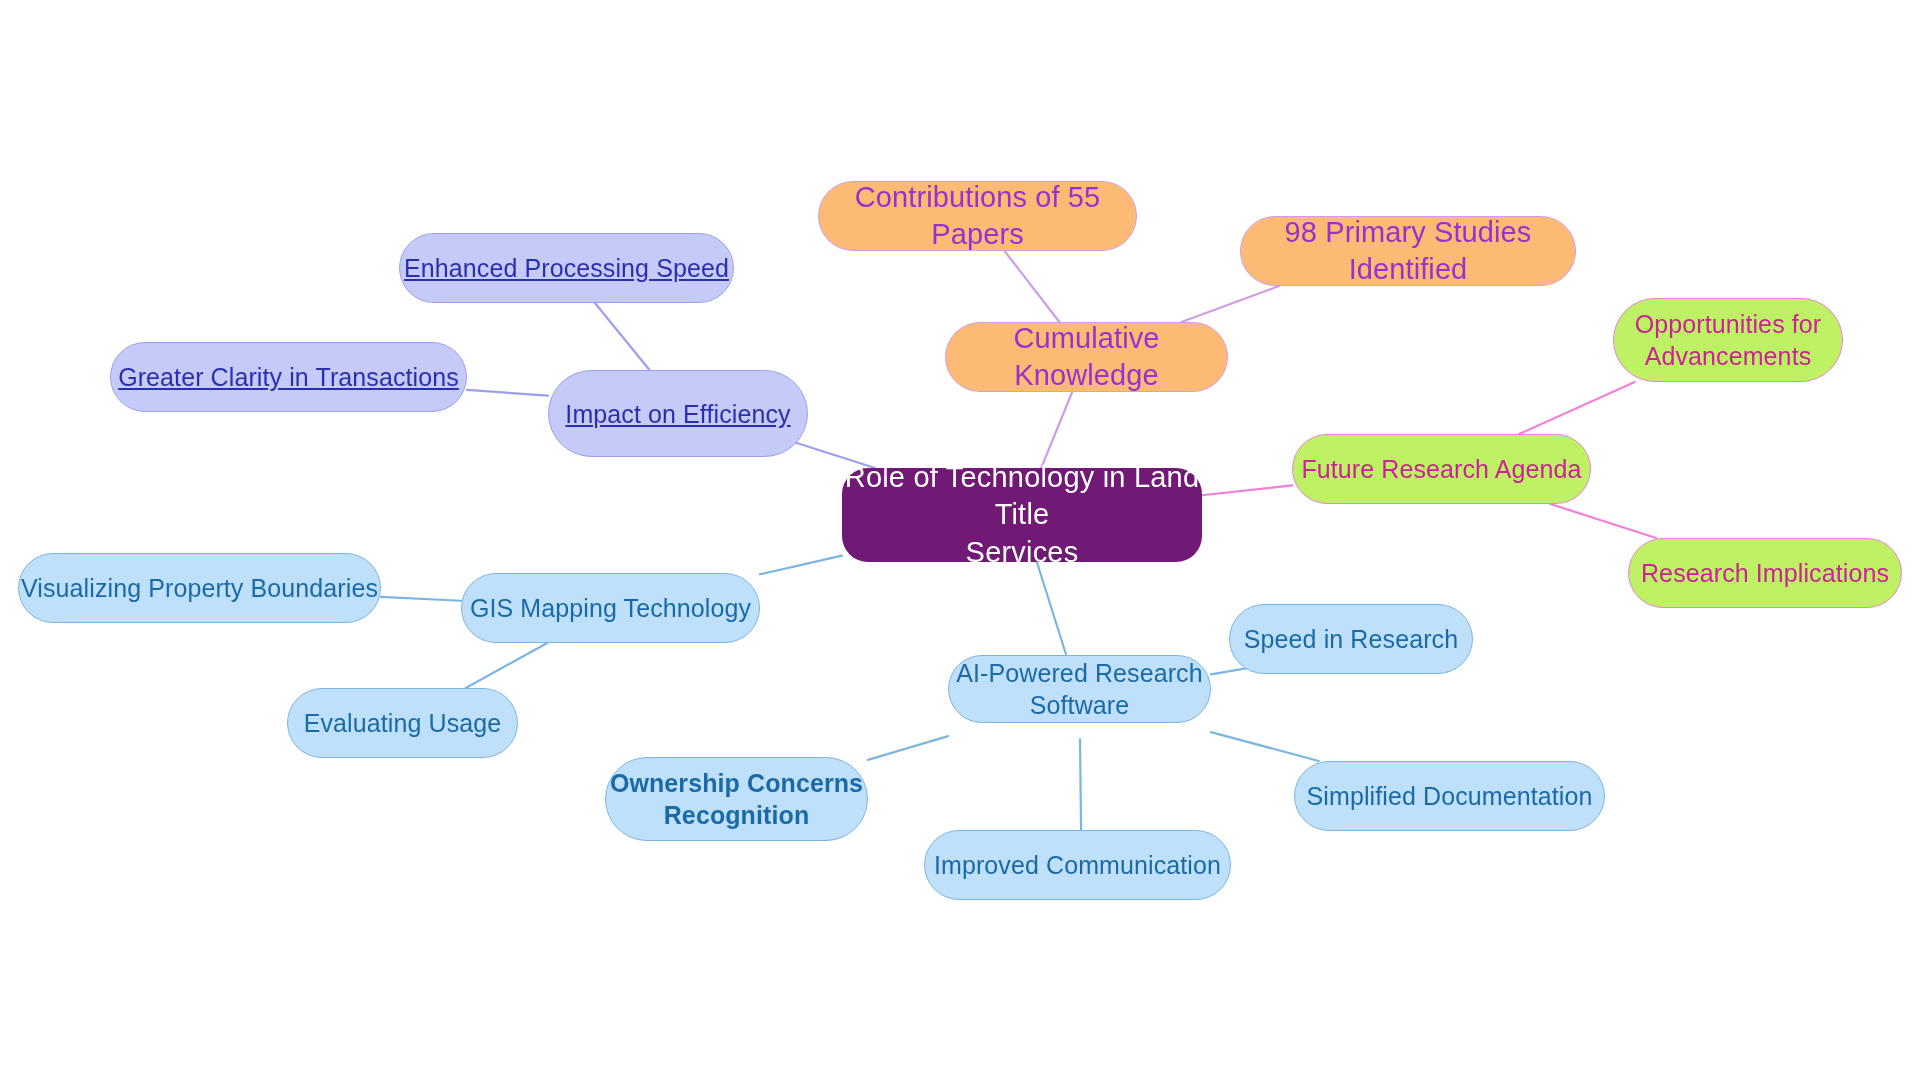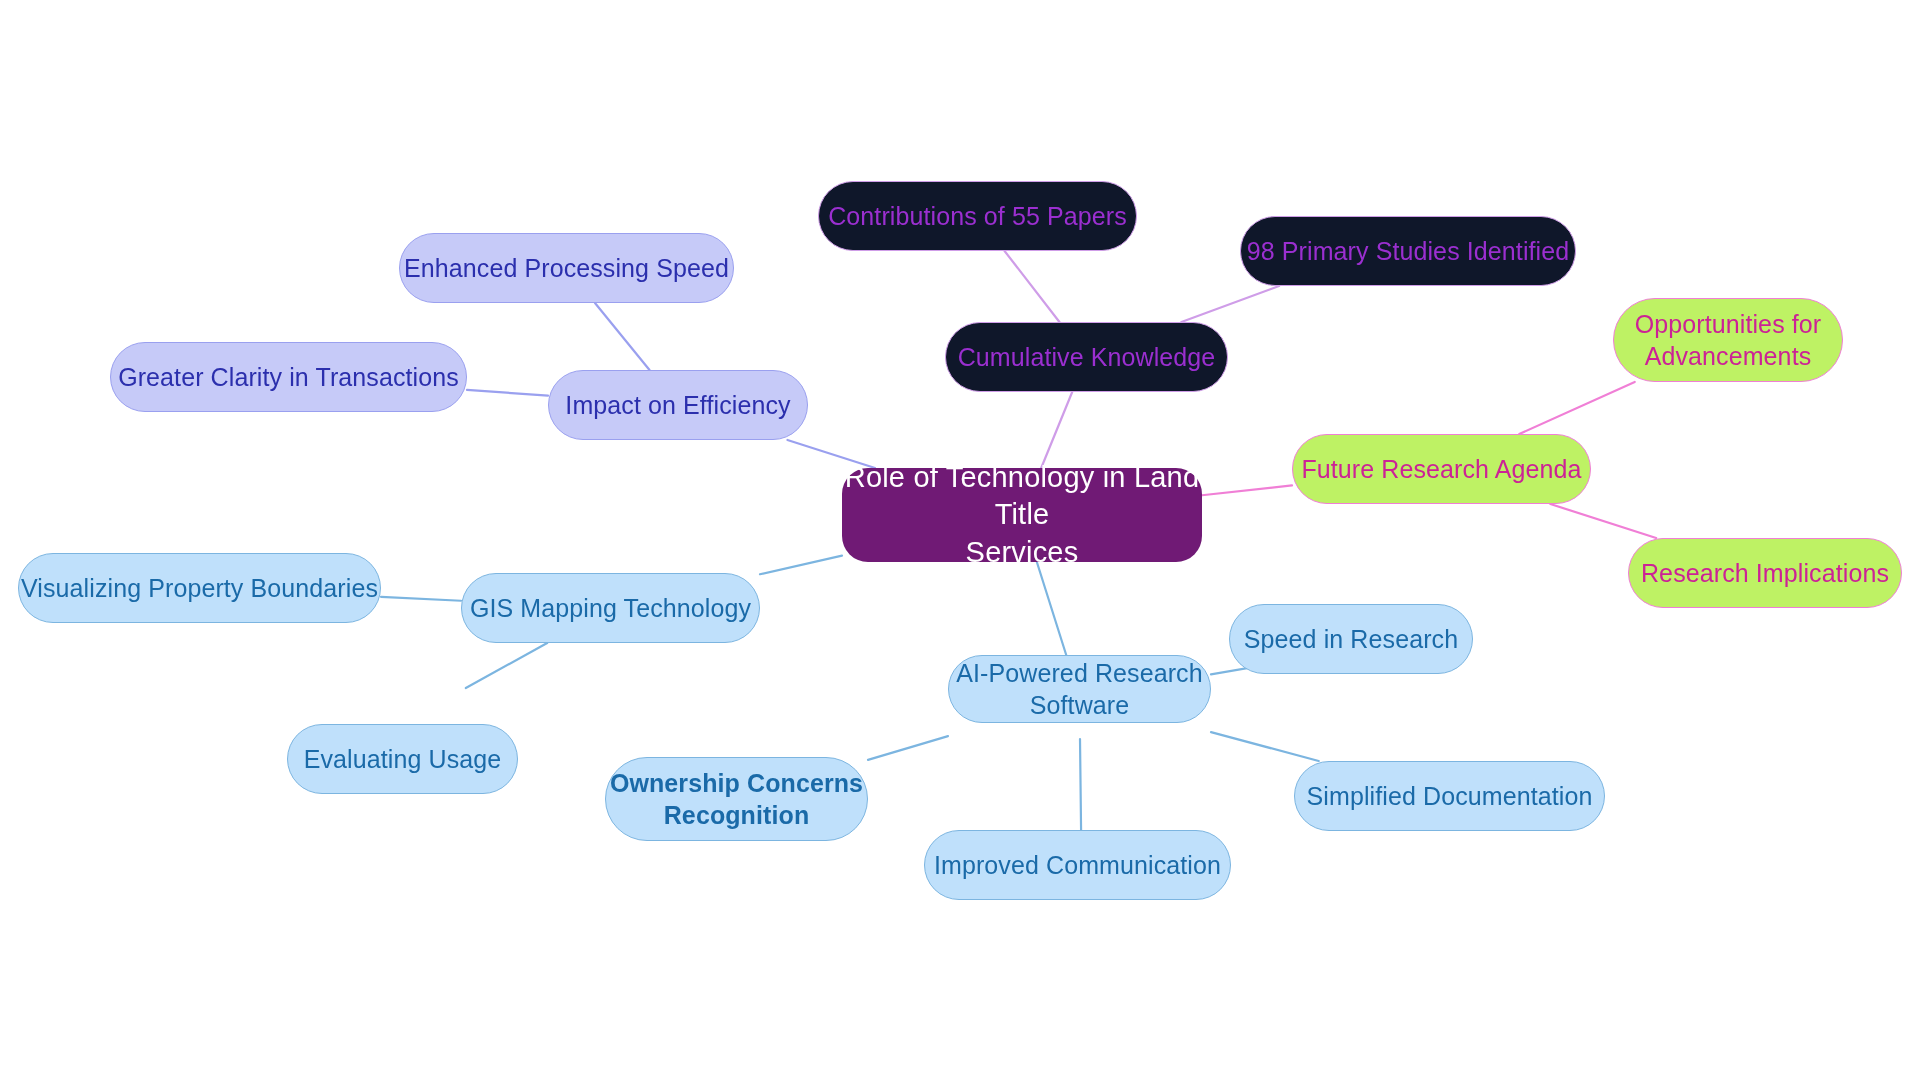--- a/index.html
+++ b/index.html
@@ -47,26 +47,27 @@
     background: #701a75;
     font-size: 29px;
     letter-spacing: 0.2px;
     text-align: center;
   }
   .n-periwinkle {
     background: #c6caf8;
     border-color: #9aa0ef;
     color: #2b2fad;
     font-size: 25px;
+    text-decoration: underline;
   }
   .n-purple {
-    background: #0f172a;
+    background: #fdba74;
     border-color: #cf9de8;
     color: #9b2fd0;
-    font-size: 25px;
+    font-size: 29px;
   }
   .n-pink {
     background: #bef264;
     border-color: #f07fd6;
     color: #cc2296;
     font-size: 25px;
   }
   .n-blue {
     background: #bfe0fb;
     border-color: #7cb5e0;
@@ -93,33 +94,33 @@
       <line x1="547.195652173913" y1="643" x2="465.80434782608694" y2="688" stroke="#7cb5e0" stroke-width="2.2" stroke-linecap="round"></line>
       <line x1="1036.848901098901" y1="562" x2="1066.2307692307693" y2="655" stroke="#7cb5e0" stroke-width="2.2" stroke-linecap="round"></line>
       <line x1="1211" y1="674.4014814814815" x2="1295" y2="659.965925925926" stroke="#7cb5e0" stroke-width="2.2" stroke-linecap="round"></line>
       <line x1="1211" y1="732.1851351351352" x2="1318.6919191919192" y2="761" stroke="#7cb5e0" stroke-width="2.2" stroke-linecap="round"></line>
       <line x1="948" y1="736.1049562682216" x2="868" y2="759.8950437317784" stroke="#7cb5e0" stroke-width="2.2" stroke-linecap="round"></line>
       <line x1="1080" y1="739" x2="1081.0833333333333" y2="830" stroke="#7cb5e0" stroke-width="2.2" stroke-linecap="round"></line>
     </svg>
   <div id="node-layer">
       <div class="node root" style="left: 842px; top: 468px; width: 360px; height: 94px;">Role of Technology in Land Title
 Services</div>
-      <div class="node n-periwinkle" style="left: 548px; top: 370px; width: 260px; height: 70px;">Impact on Efficiency</div>
+      <div class="node n-periwinkle" style="left: 548px; top: 370px; width: 260px; height: 87px;">Impact on Efficiency</div>
       <div class="node n-periwinkle" style="left: 399px; top: 233px; width: 335px; height: 70px;">Enhanced Processing Speed</div>
       <div class="node n-periwinkle" style="left: 110px; top: 342px; width: 357px; height: 70px;">Greater Clarity in Transactions</div>
       <div class="node n-purple" style="left: 945px; top: 322px; width: 283px; height: 70px;">Cumulative Knowledge</div>
       <div class="node n-purple" style="left: 818px; top: 181px; width: 319px; height: 70px;">Contributions of 55 Papers</div>
       <div class="node n-purple" style="left: 1240px; top: 216px; width: 336px; height: 70px;">98 Primary Studies Identified</div>
       <div class="node n-pink" style="left: 1292px; top: 434px; width: 299px; height: 70px;">Future Research Agenda</div>
       <div class="node n-pink" style="left: 1613px; top: 298px; width: 230px; height: 84px;">Opportunities for
 Advancements</div>
       <div class="node n-pink" style="left: 1628px; top: 538px; width: 274px; height: 70px;">Research Implications</div>
       <div class="node n-blue" style="left: 461px; top: 573px; width: 299px; height: 70px;">GIS Mapping Technology</div>
       <div class="node n-blue" style="left: 18px; top: 553px; width: 363px; height: 70px;">Visualizing Property Boundaries</div>
-      <div class="node n-blue" style="left: 287px; top: 688px; width: 231px; height: 70px; margin-top: 36px;">Evaluating Usage</div>
+      <div class="node n-blue" style="left: 287px; top: 688px; width: 231px; height: 70px;">Evaluating Usage</div>
       <div class="node n-blue" style="left: 948px; top: 655px; width: 263px; height: 68px;">AI-Powered Research
 Software</div>
       <div class="node n-blue" style="left: 1229px; top: 604px; width: 244px; height: 70px;">Speed in Research</div>
       <div class="node n-blue" style="left: 1294px; top: 761px; width: 311px; height: 70px;">Simplified Documentation</div>
       <div class="node n-blue" style="left: 605px; top: 757px; width: 263px; height: 84px; font-weight: bold;">Ownership Concerns
 Recognition</div>
       <div class="node n-blue" style="left: 924px; top: 830px; width: 307px; height: 70px;">Improved Communication</div>
     </div>
 </div>
 

